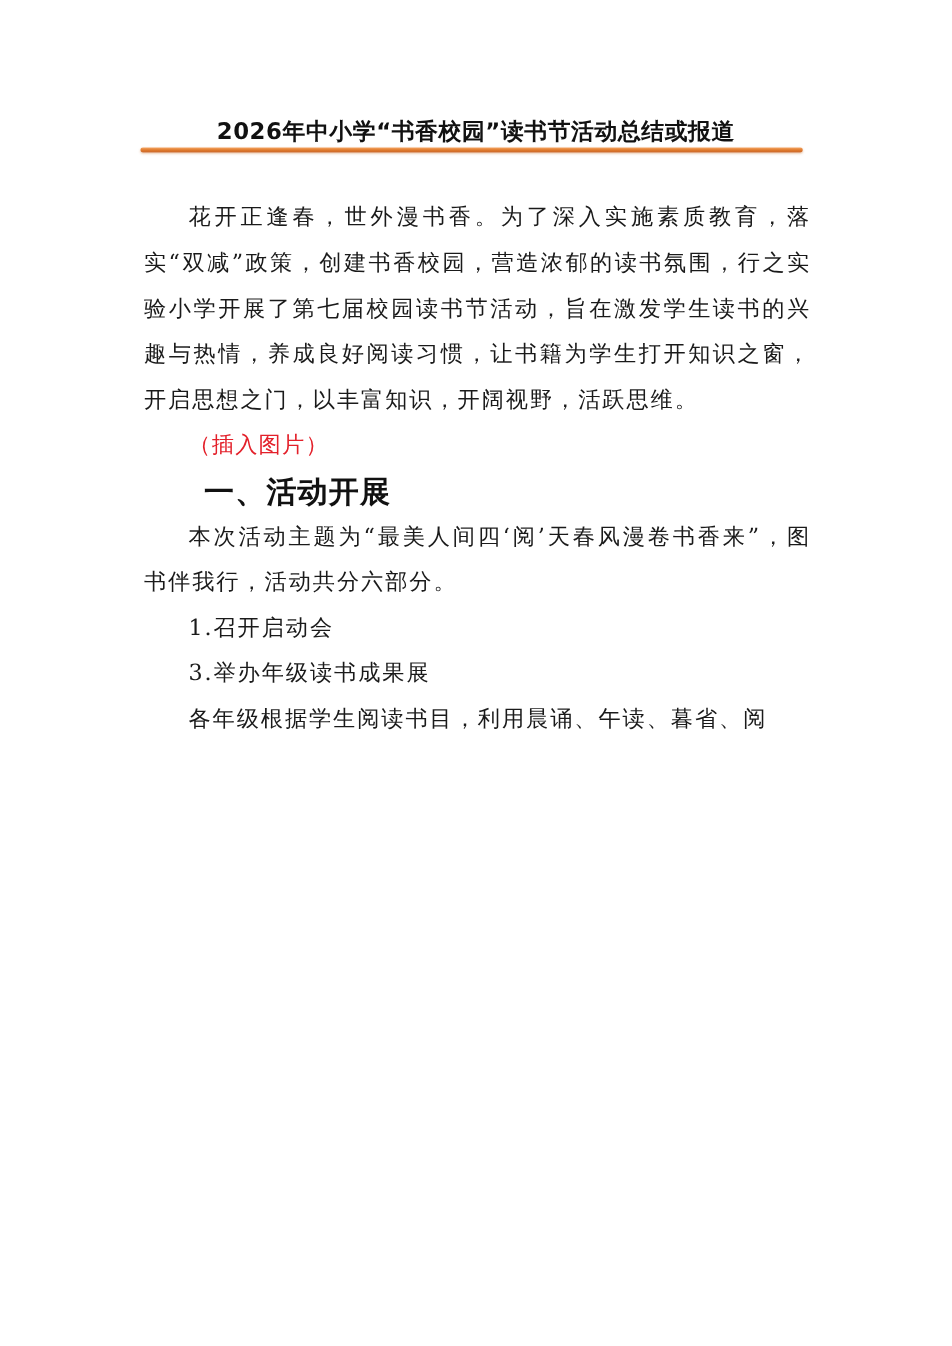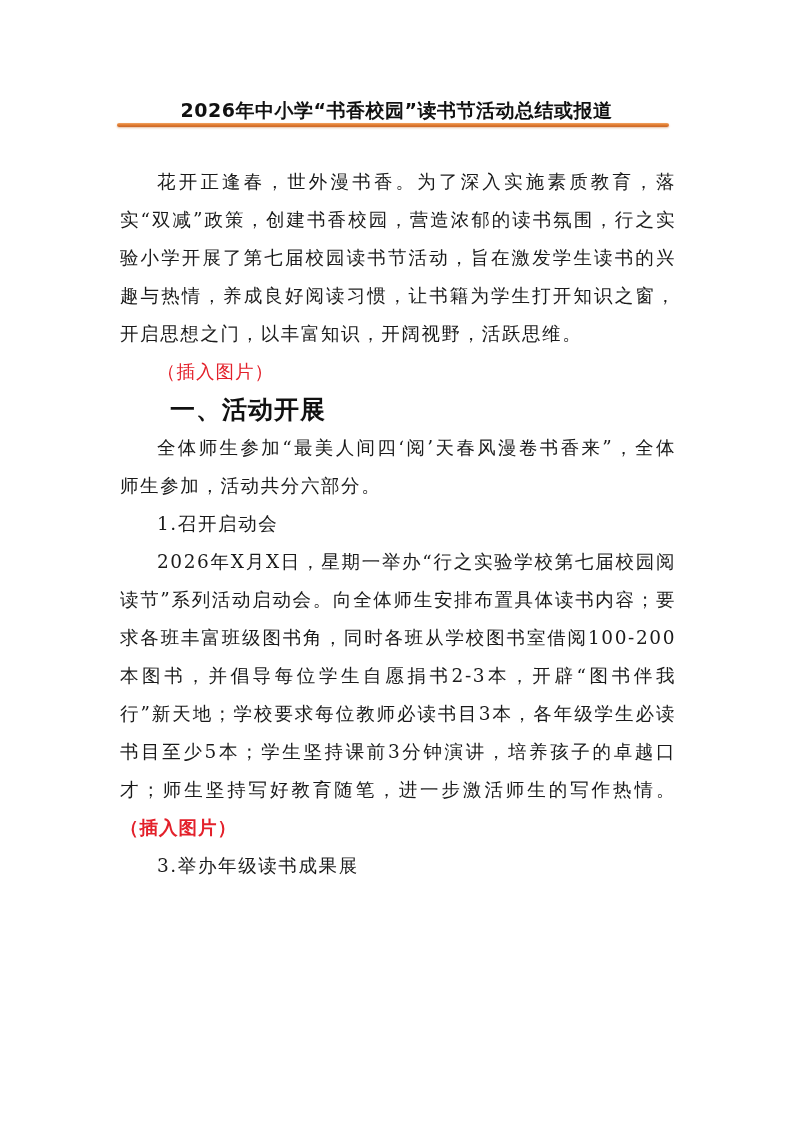--- a/index.html
+++ b/index.html
@@ -100,23 +100,23 @@
   <div class="title-underline"></div>
 
   <div class="body">
 
     <p class="p">花开正逢春，世外漫书香。为了深入实施素质教育，落实“双减”政策，创建书香校园，营造浓郁的读书氛围，行之实验小学开展了第七届校园读书节活动，旨在激发学生读书的兴趣与热情，养成良好阅读习惯，让书籍为学生打开知识之窗，开启思想之门，以丰富知识，开阔视野，活跃思维。</p>
 
     <p class="p"><span class="red plain">（插入图片）</span></p>
 
     <p class="h1">一、活动开展</p>
 
-    <p class="p">全体师生参加“最美人间四‘阅’天春风漫卷书香来”，全体师生参加，活动共分六部分。</p>
+    <p class="p">本次活动主题为“最美人间四‘阅’天春风漫卷书香来”，图书伴我行，活动共分六部分。</p>
 
     <p class="h2">1.召开启动会</p>
 
-    <p class="p"><span>2026年X月X日，星期一举办“行之实验学校第七届校园阅读节”系列活动启动会。向全体师生安排布置具体读书内容；要求各班丰富班级图书角，同时各班从学校图书室借阅100-200本图书，并倡导每位学生自愿捐书2-3本，开辟“图书伴我行”新天地；学校要求每位教师必读书目3本，各年级学生必读书目至少5本；学生坚持课前3分钟演讲，培养孩子的卓越口才；师生坚持写好教育随笔，进一步激活师生的写作热情。</span><span class="red">（插入图片）</span></p>
 
     <p class="h2">3.举办年级读书成果展</p>
 
+    <p class="p">各年级根据学生阅读书目，利用晨诵、午读、暮省、阅</p>
 
   </div>
 </div>
 
 </body></html>

